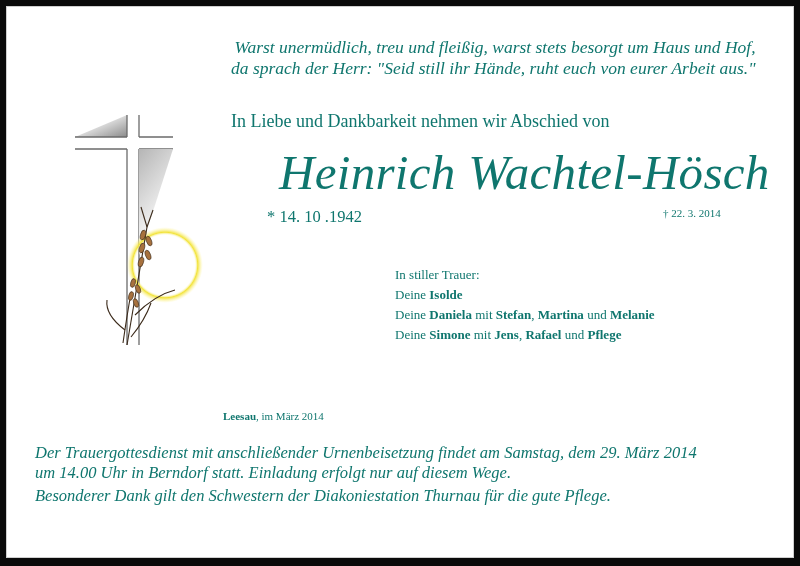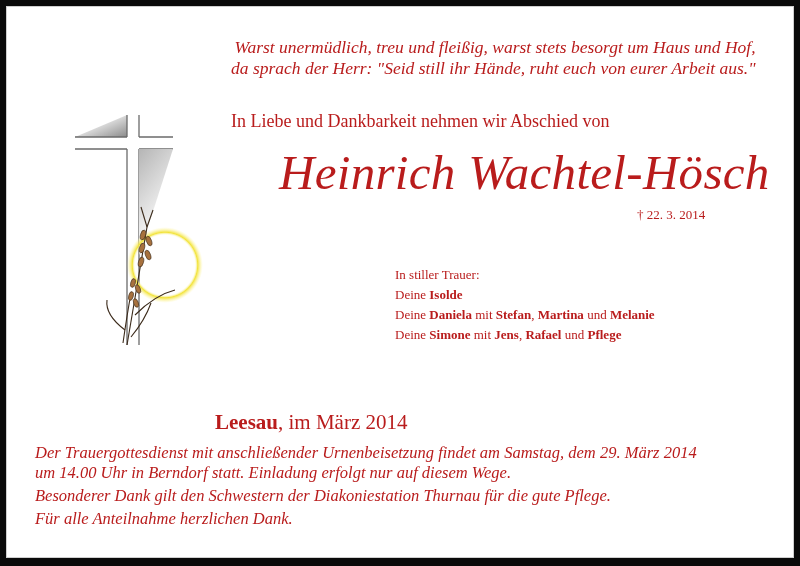--- a/index.html
+++ b/index.html
@@ -1,30 +1,30 @@
 <!DOCTYPE html>
 <html><head>
 <meta charset="utf-8">
 <style>
   html, body { margin: 0; padding: 0; }
   body { width: 800px; height: 566px; background: #0a0a0a; position: relative; overflow: hidden; }
   .card {
     position: absolute; left: 6px; top: 6px; width: 788px; height: 552px;
     background: #ffffff; border: 1px solid #cfcfcf; box-sizing: border-box;
-    font-family: "Liberation Serif", "DejaVu Serif", serif; color: #b91c1c;
+    font-family: "Liberation Serif", "DejaVu Serif", serif; color: #0f766e;
   }
   .abs { position: absolute; white-space: nowrap; }
   .verse { left: 224px; top: 30px; font-style: italic; font-size: 17.5px; line-height: 21px; text-align: right; }
   .intro { left: 224px; top: 104px; font-size: 18px; }
   .name { left: 224px; top: 138px; font-style: italic; font-size: 49px; letter-spacing: 0.3px; line-height: 56px; margin-left: 48px; }
   .born { left: 260px; top: 200px; font-size: 16.5px; }
-  .died { left: 630px; top: 200px; font-size: 13px; font-family: Liberation Serif, serif; }
+  .died { left: 656px; top: 200px; font-size: 11px; font-family: Liberation Serif, serif; }
   .mourners { left: 388px; top: 258px; font-size: 13px; line-height: 20px; }
   .mourners b { font-weight: bold; }
-  .place { left: 208px; top: 403px; font-size: 21px; }
+  .place { left: 216px; top: 403px; font-size: 11px; }
   .bottom { left: 28px; top: 436px; font-size: 16.5px; line-height: 20px; font-style: italic; }
   .bottom .gap { margin-top: 3px; }
   .art { position: absolute; left: 58px; top: 108px; width: 150px; height: 230px; }
 </style>
 </head>
 <body>
 
 <div class="card">
 
   <svg class="art" viewBox="0 0 150 230">
@@ -86,30 +86,30 @@
 
   <div class="abs verse">
     <div>Warst unermüdlich, treu und fleißig, warst stets besorgt um Haus und Hof,</div>
     <div>da sprach der Herr: "Seid still ihr Hände, ruht euch von eurer Arbeit aus."</div>
   </div>
 
   <div class="abs intro">In Liebe und Dankbarkeit nehmen wir Abschied von</div>
 
   <div class="abs name">Heinrich Wachtel-Hösch</div>
 
+  <div class="abs born">* 14. 10 .1942</div>
   <div class="abs died">† 22. 3. 2014</div>
 
   <div class="abs mourners">
     <div>In stiller Trauer:</div>
     <div><span>Deine </span><b>Isolde</b></div>
     <div><span>Deine </span><b>Daniela</b><span> mit </span><b>Stefan</b><span>, </span><b>Martina</b><span> und </span><b>Melanie</b></div>
     <div><span>Deine </span><b>Simone</b><span> mit </span><b>Jens</b><span>, </span><b>Rafael</b><span> und </span><b>Pflege</b></div>
   </div>
 
   <div class="abs place"><b>Leesau</b><span>, im März 2014</span></div>
 
   <div class="abs bottom">
     <div>Der Trauergottesdienst mit anschließender Urnenbeisetzung findet am Samstag, dem 29. März 2014</div>
     <div>um 14.00 Uhr in Berndorf statt. Einladung erfolgt nur auf diesem Wege.</div>
     <div class="gap">Besonderer Dank gilt den Schwestern der Diakoniestation Thurnau für die gute Pflege.</div>
-    <div class="gap">Für alle Anteilnahme herzlichen Dank.</div>
   </div>
 </div>
 
 </body></html>

